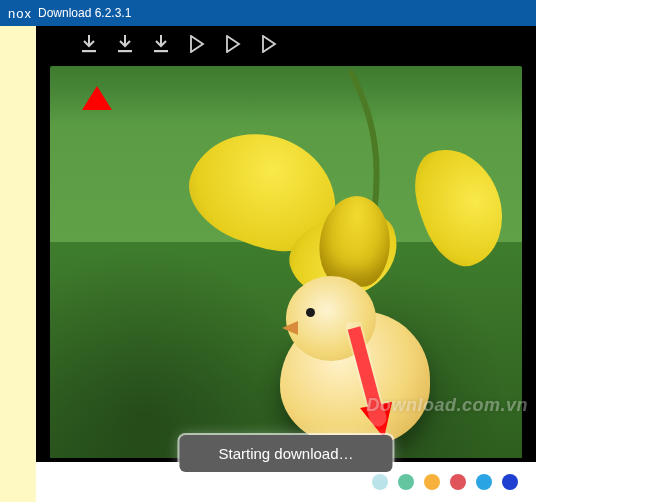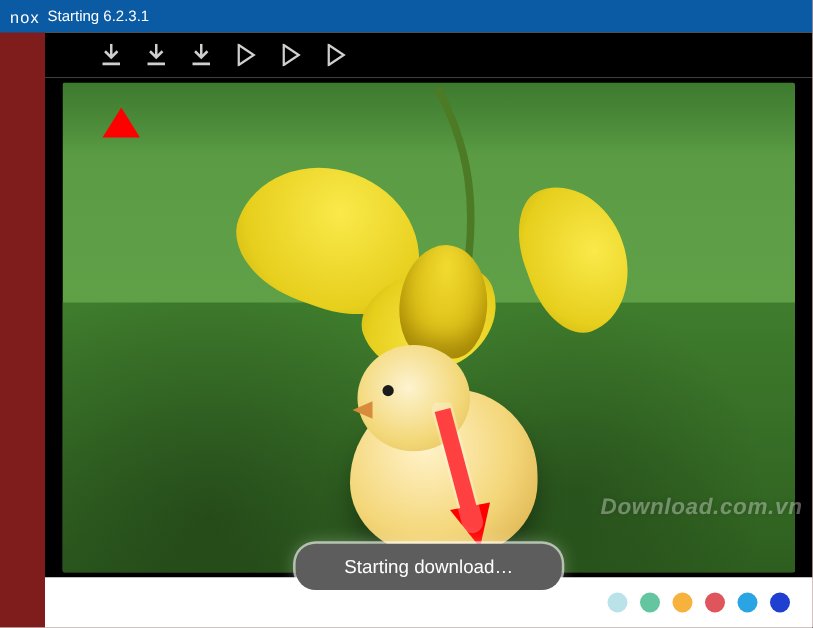--- a/index.html
+++ b/index.html
@@ -5,23 +5,23 @@
   * { margin: 0; padding: 0; box-sizing: border-box; }
   body {
     width: 650px;
     height: 502px;
     font-family: "Segoe UI", Tahoma, sans-serif;
     background: #fff;
     overflow: hidden;
     position: relative;
   }
   .window {
-    width: 650px;
+    width: 536px;
     height: 502px;
-    background: #7f1d1d;
+    background: #fef9c3;
     position: relative;
   }
   .titlebar {
     height: 26px;
     background: #0a5aa4;
     display: flex;
     align-items: center;
     padding-left: 8px;
     color: #fff;
     font-size: 12px;
@@ -146,21 +146,21 @@
   
   .toast {
     position: absolute;
     left: 50%;
     bottom: 30px;
     transform: translateX(-50%);
     background: #5d5d5d;
     color: #fff;
     font-size: 15px;
     padding: 10px 39px;
-    border-radius: 16px;
+    border-radius: 6px;
     box-shadow: 0 0 0 2px rgba(255,255,255,0.6), 0 0 14px rgba(255,255,255,0.35);
     white-space: nowrap;
   }
   
   .arrow {
     position: absolute;
     pointer-events: none;
   }
   .arrow svg { display: block; }
   
@@ -193,21 +193,21 @@
     text-shadow: 0 0 4px rgba(0,0,0,0.15);
   }
 </style>
 </head>
 <body>
 
 <div class="window">
 
   <div class="titlebar">
     <span class="logo">nox</span>
-    <span>Starting 6.2.3.1</span>
+    <span>Download 6.2.3.1</span>
   </div>
 
   <div class="content-area">
 
     <div class="toolbar">
       <span class="tool-icon">
         <svg width="16" height="18" viewBox="0 0 16 18">
             <path d="M8 0v10M3 6l5 5 5-5" stroke="#cfcfcf" stroke-width="2" fill="none"></path>
             <rect x="1" y="15" width="14" height="2.2" fill="#cfcfcf"></rect>
           </svg>

